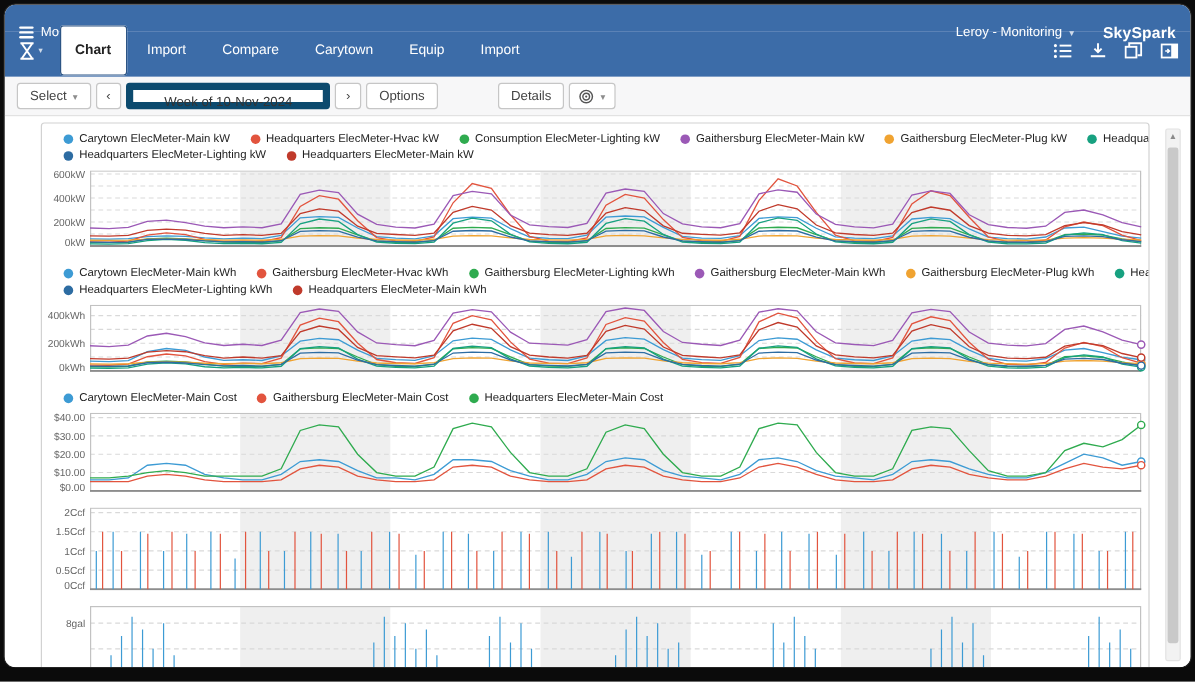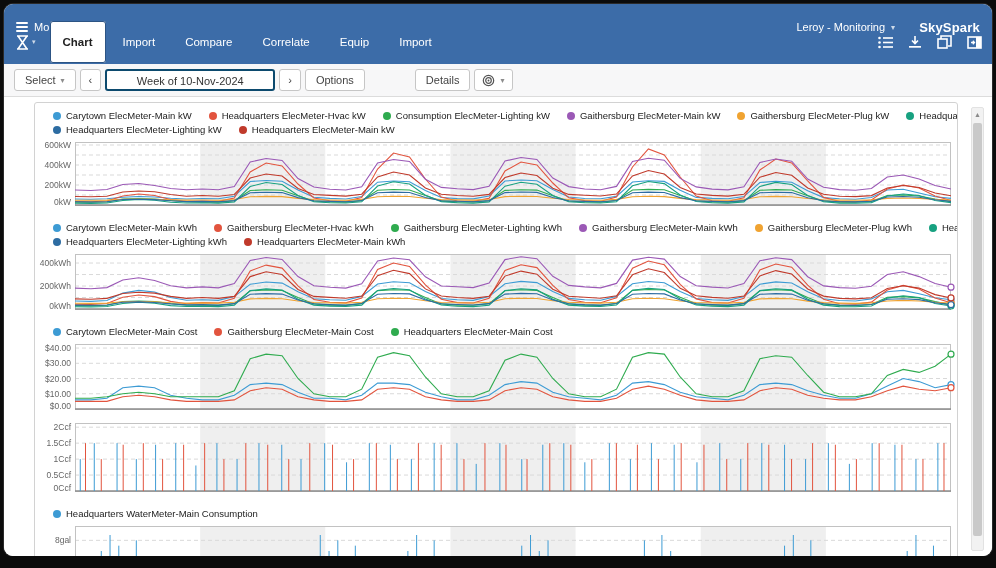--- a/index.html
+++ b/index.html
@@ -38,21 +38,21 @@
     height:33px; background:#f7f7f8; border-bottom:1px solid #dcdcdc;
     display:flex; align-items:center; padding:0 10px; gap:4px;
   }
   .tbtn {
     background:#fff; border:1px solid #c6c6c6; border-radius:3px; color:#444;
     font-size:11px; padding:4px 10px; font-family:inherit; cursor:pointer;
     display:inline-flex; align-items:center; gap:5px; height:22px;
   }
   .tbtn .chev { color:#666; }
   .period-field {
-    background:#fff; border:2px solid #0c4a6e; border-radius:3px; color:#333;
+    background:#fff; border:6px solid #0c4a6e; border-radius:3px; color:#333;
     font-size:11px; height:22px; width:170px; text-align:center; line-height:20px; cursor:text;
   }
   .gap { width:42px; }
   .bullseye { width:13px; height:13px; }
   
   .main { position:relative; height:459px; background:#fff; overflow:hidden; }
   .panel {
     position:absolute; left:30px; right:34px; top:5px; bottom:-14px;
     background:#fff; border:1px solid #d2d2d2; border-radius:3px;
     padding:4px 0 0 0; overflow:hidden;
@@ -100,21 +100,21 @@
     <span class="hourglass">
       <svg width="13" height="15" viewBox="0 0 13 15">
         <path d="M1 1 h11 M1 14 h11 M2 1 l4.5 6.5 L2 14 M11 1 l-4.5 6.5 L11 14" stroke="#fff" stroke-width="1.6" fill="none"></path>
       </svg>
       <span class="chev" style="font-size:7px">▾</span>
     </span>
     <div class="tabs" id="tabstrip">
         <button class="tab active">Chart</button>
         <button class="tab">Import</button>
         <button class="tab">Compare</button>
-        <button class="tab">Correlate</button>
+        <button class="tab">Carytown</button>
         <button class="tab">Equip</button>
         <button class="tab">Import</button>
       </div>
     <div class="nav-icons">
       <svg width="15" height="13" viewBox="0 0 15 13">
         <circle cx="1.5" cy="2" r="1.3" fill="#fff"></circle>
           <rect x="5" y="1.2" width="10" height="1.6" fill="#fff"></rect>
         <circle cx="1.5" cy="6.5" r="1.3" fill="#fff"></circle>
           <rect x="5" y="5.7" width="10" height="1.6" fill="#fff"></rect>
         <circle cx="1.5" cy="11" r="1.3" fill="#fff"></circle>
@@ -444,28 +444,20 @@
               <line x1="800.3679999999999" x2="800.3679999999999" y1="68" y2="21.73809523809524" stroke="#e2543e" stroke-width="1"></line>
               <line x1="821.392" x2="821.392" y1="68" y2="36.0952380952381" stroke="#e2543e" stroke-width="1"></line>
               <line x1="844.168" x2="844.168" y1="68" y2="20.14285714285714" stroke="#e2543e" stroke-width="1"></line>
               <line x1="866.944" x2="866.944" y1="68" y2="21.73809523809524" stroke="#e2543e" stroke-width="1"></line>
               <line x1="887.968" x2="887.968" y1="68" y2="36.0952380952381" stroke="#e2543e" stroke-width="1"></line>
               <line x1="908.992" x2="908.992" y1="68" y2="20.14285714285714" stroke="#e2543e" stroke-width="1"></line>
             </svg>
           </div>
         </div>
       <div class="chart">
-          <div class="legend">
-            <div class="legend-row">
-              <span class="legend-item">
-                <span class="dot" style="background: rgb(61, 155, 212);"></span>
-                <span>Headquarters WaterMeter-Main Consumption</span>
-              </span>
-            </div>
-          </div>
           <div class="plot">
             <svg width="922" height="58">
               <rect x="165.14285714285714" y="1" width="125.14285714285714" height="56" fill="#efefef"></rect>
               <rect x="415.42857142857144" y="1" width="125.14285714285714" height="56" fill="#efefef"></rect>
               <rect x="665.7142857142857" y="1" width="125.14285714285714" height="56" fill="#efefef"></rect>
               <line x1="40" x2="916" y1="35.66666666666667" y2="35.66666666666667" stroke="#d9d9d9" stroke-dasharray="4 3"></line>
               <line x1="40" x2="916" y1="14.333333333333336" y2="14.333333333333336" stroke="#d9d9d9" stroke-dasharray="4 3"></line>
               <rect x="40.5" y="0.5" width="875" height="57" fill="none" stroke="#c2c2c2"></rect>
               <line x1="40" x2="916" y1="57" y2="57" stroke="#8d8d8d" stroke-width="1.5"></line>
               <text x="36" y="17.333333333333336" text-anchor="end" class="tick">8gal</text>

